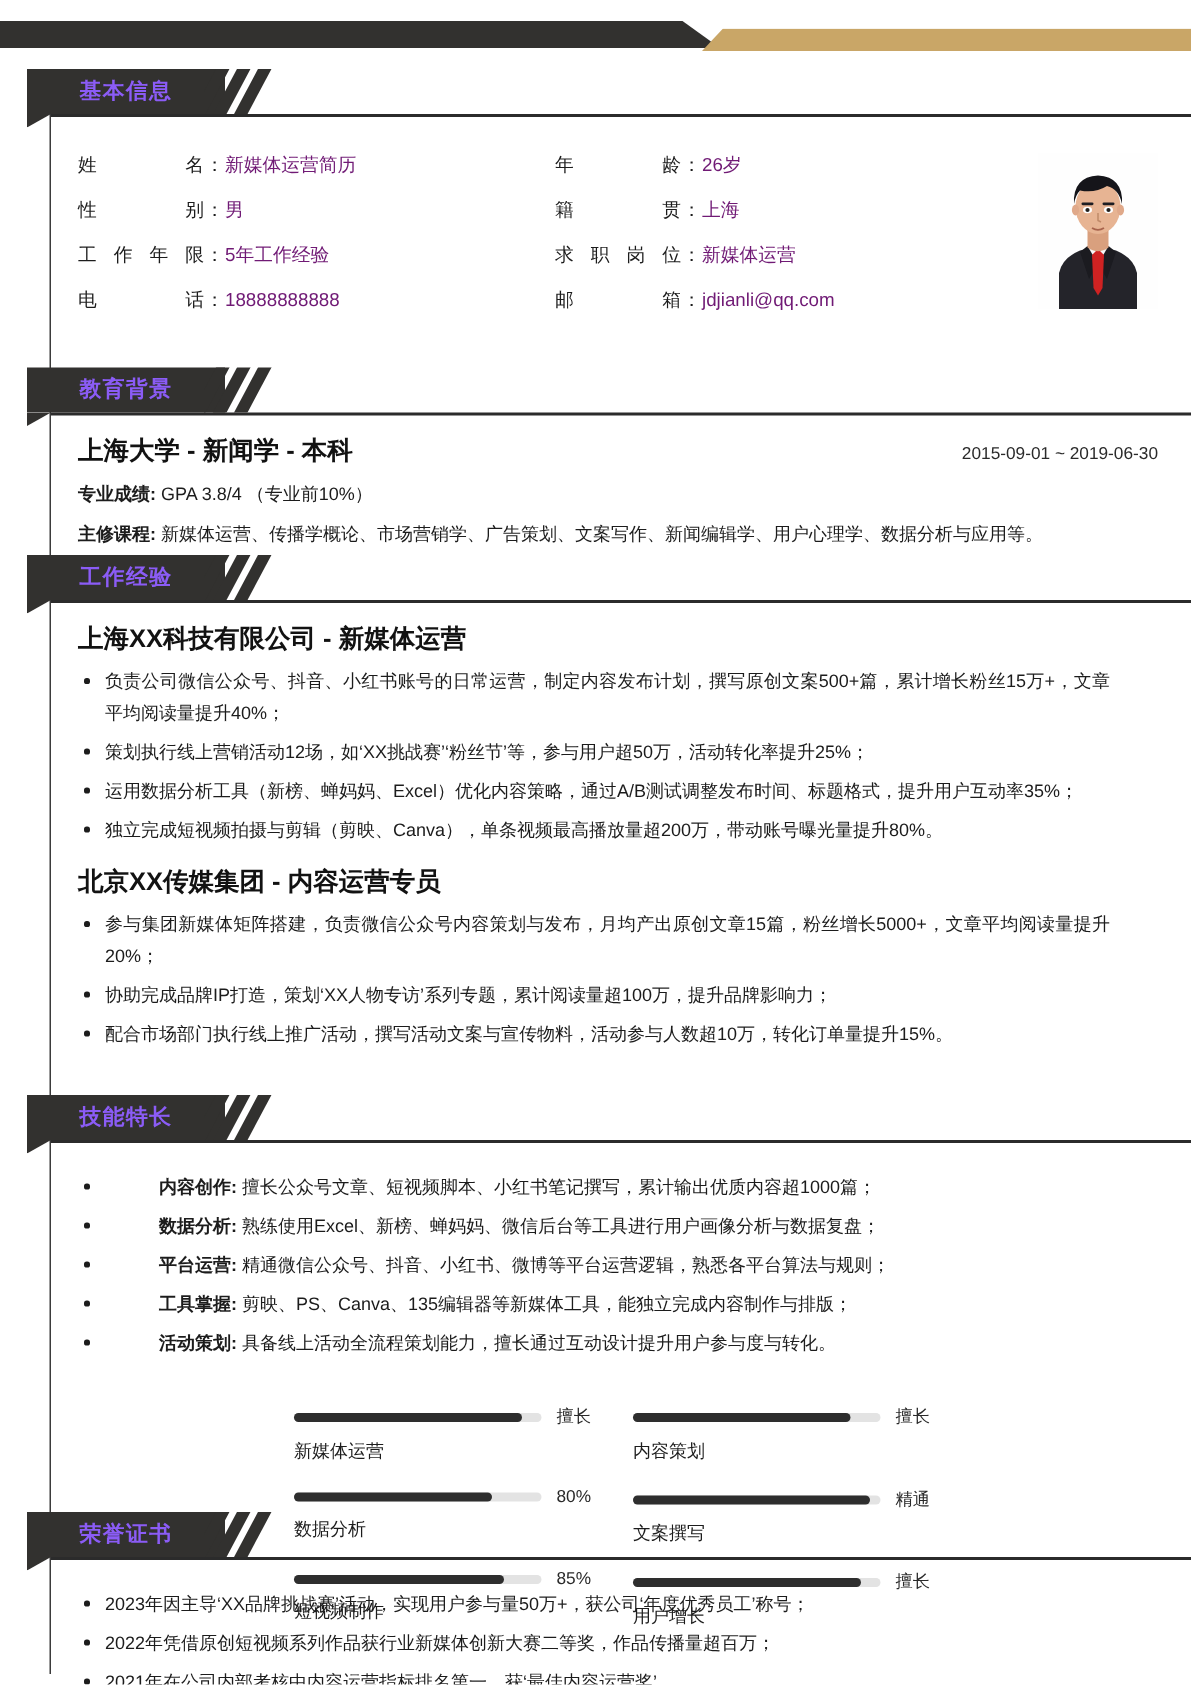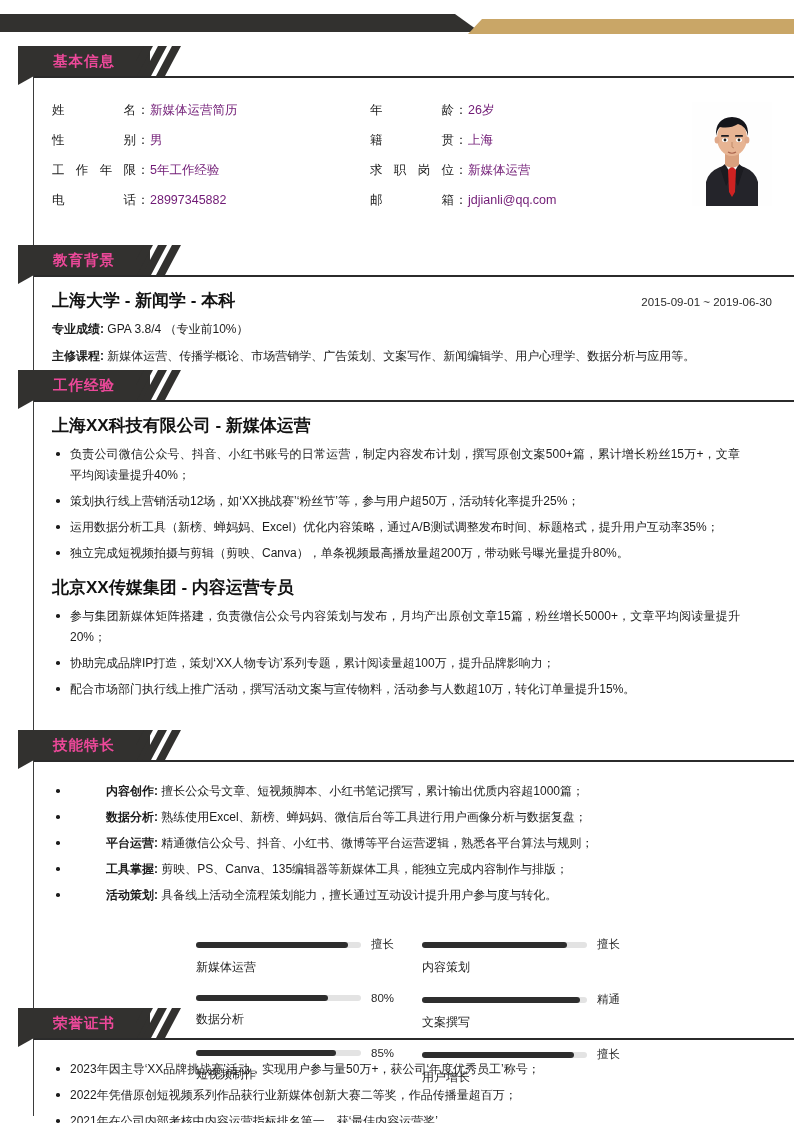--- a/index.html
+++ b/index.html
@@ -36,21 +36,21 @@
     background:#32312f;
   }
   .badge-notch {
     position:absolute; left:0; top:30px; width:16px; height:9px;
     background:#32312f;
     clip-path:polygon(0 0, 100% 0, 0 100%);
   }
   .badge-text {
     position:absolute; left:0; top:0; width:132px; height:30px;
     line-height:30px; text-align:center;
-    color:#ec4899; font-size:14.5px; font-weight:bold; letter-spacing:1px;
+    color:#8b5cf6; font-size:14.5px; font-weight:bold; letter-spacing:1px;
   }
   .slashes { position:absolute; left:118px; top:0; width:46px; height:30px; overflow:hidden; }
   .slashes i {
     position:absolute; top:-4px; width:36px; height:38px; background:#32312f;
     transform:skewX(-28deg); display:block;
   }
   .slashes i.s1 { left:0; width:9px; }
   .slashes i.s2 { left:14px; width:9px; }
   .slashes i.s3 { left:28px; width:9px; }
   .sec-rule {
@@ -153,21 +153,21 @@
             </div>
           <div class="info-colon">：</div>
           <div class="info-value">5年工作经验</div>
         </div>
         <div class="info-row">
           <div class="info-label">
               <span>电</span>
               <span>话</span>
             </div>
           <div class="info-colon">：</div>
-          <div class="info-value">28997345882</div>
+          <div class="info-value">18888888888</div>
         </div>
       </div>
       <div class="info-col">
         <div class="info-row">
           <div class="info-label">
               <span>年</span>
               <span>龄</span>
             </div>
           <div class="info-colon">：</div>
           <div class="info-value">26岁</div>

